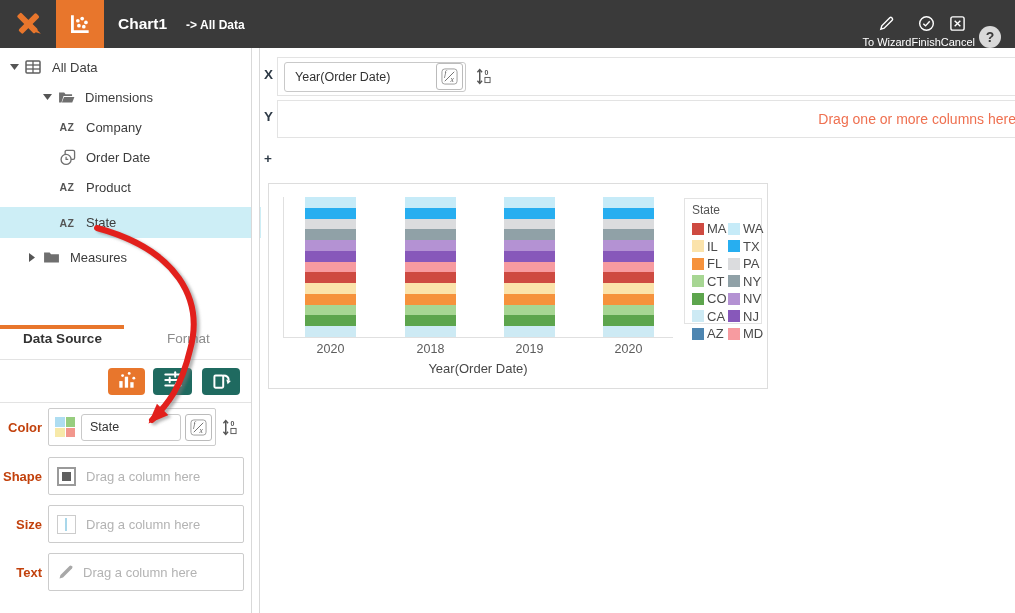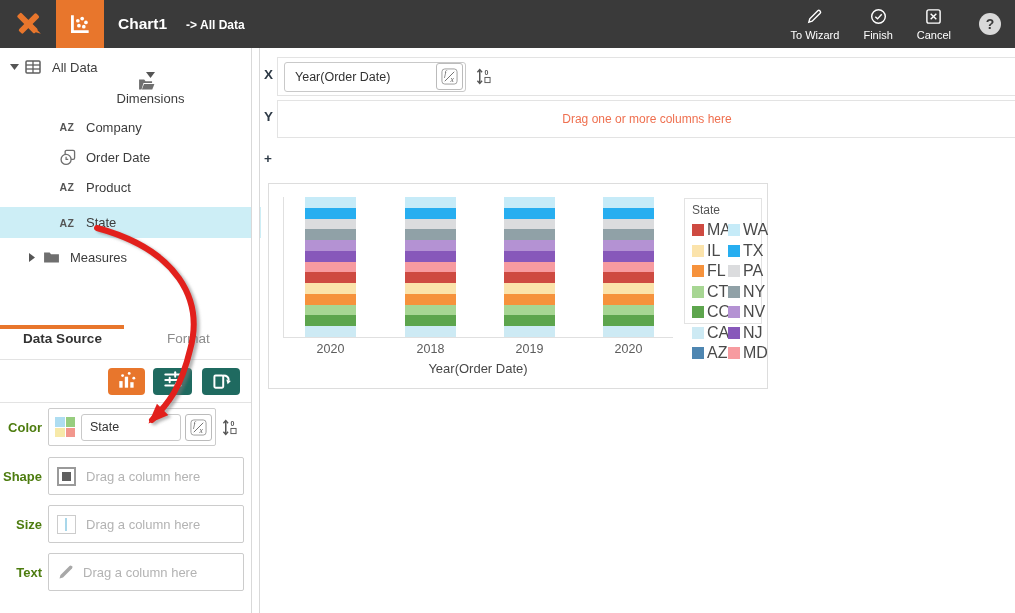--- a/index.html
+++ b/index.html
@@ -6,21 +6,21 @@
   body{width:1015px;height:613px;overflow:hidden;position:relative;background:#fff;
        font-family:"Liberation Sans",sans-serif;-webkit-font-smoothing:antialiased;}
   .abs{position:absolute;box-sizing:border-box;}
   
   .header{left:0;top:0;width:1015px;height:48px;background:#3a3a3a;display:flex;align-items:center;}
   .logo{width:56px;height:48px;display:flex;align-items:center;justify-content:center;}
   .chart-sq{width:48px;height:48px;background:#e8762c;display:flex;align-items:center;justify-content:center;}
   .titles{margin-left:14px;color:#fff;display:flex;align-items:baseline;}
   .titles .t1{font-size:15.5px;font-weight:bold;}
   .titles .t2{font-size:12px;font-weight:bold;margin-left:19px;}
-  .actions{position:absolute;right:14px;top:0;height:48px;display:flex;align-items:center;gap:24px;}
+  .actions{position:absolute;right:14px;top:0;height:48px;display:flex;align-items:flex-end;}
   .action{display:flex;flex-direction:column;align-items:center;gap:2px;color:#fff;font-size:11px;cursor:pointer;}
   .help{width:22px;height:22px;border-radius:50%;background:#d9d9d9;color:#3a3a3a;font-weight:bold;
         font-size:14px;display:flex;align-items:center;justify-content:center;margin-left:4px;cursor:pointer;}
   
   .sidebar{left:0;top:48px;width:251px;height:565px;background:#fff;}
   .splitter{left:251px;top:48px;width:9px;height:565px;background:#fff;
             border-left:1px solid #d9d9d9;border-right:1px solid #d9d9d9;}
   .tree-row{position:absolute;left:0;width:251px;height:30px;display:flex;align-items:center;
             font-size:13px;color:#3c3c3c;cursor:pointer;}
   .tree-row.sel{background:#cdeef6;}
@@ -29,21 +29,21 @@
   .az{font-weight:bold;font-size:10.5px;color:#555;letter-spacing:.5px;}
   .tab-indicator{left:0;top:277px;width:124px;height:4px;background:#e8762c;}
   .tab{position:absolute;top:283px;width:125px;text-align:center;font-size:13.5px;cursor:pointer;}
   .tab.active{font-weight:bold;color:#333;}
   .tab.inactive{color:#8c8c8c;}
   .tabs-border{left:0;top:311px;width:251px;height:1px;background:#e3e3e3;}
   .ctb{position:absolute;top:320px;height:27px;border-radius:4px;display:flex;align-items:center;
        justify-content:center;cursor:pointer;}
   .row2-border{left:0;top:354px;width:251px;height:1px;background:#e3e3e3;}
   .enc-row{position:absolute;left:0;display:flex;align-items:center;height:38px;}
-  .enc-label{width:42px;text-align:right;font-size:13px;font-weight:bold;color:#4d7c0f;margin-right:6px;}
+  .enc-label{width:42px;text-align:right;font-size:13px;font-weight:bold;color:#c2410c;margin-right:6px;}
   .enc-box{border:1px solid #ccc;border-radius:2px;height:38px;display:flex;align-items:center;background:#fff;box-sizing:border-box;}
   .enc-input{width:100px;height:27px;border:1px solid #c9c9c9;border-radius:3px;font-size:12.5px;color:#333;
              line-height:25px;padding-left:8px;box-sizing:border-box;}
   .enc-ph{flex:1;text-align:left;color:#b3b3b3;font-size:13px;}
   .fxbtn{width:25px;height:25px;border:1px solid #bbb;border-radius:3px;display:flex;align-items:center;
          justify-content:center;margin-left:4px;background:#fff;cursor:pointer;}
   .palette{width:20px;height:20px;display:grid;grid-template-columns:1fr 1fr;grid-template-rows:1fr 1fr;gap:1px;margin:0 6px;}
   .palette div{width:100%;height:100%;}
   .shape-ic{width:15px;height:15px;border:2px solid #9a9a9a;display:flex;align-items:center;justify-content:center;margin:0 10px 0 8px;}
   .shape-ic div{width:9px;height:9px;background:#5f5f5f;}
@@ -52,36 +52,36 @@
   .p-ic{margin:0 8px 0 8px;display:flex;}
   .sort-ic{margin-left:6px;cursor:pointer;display:flex;}
   
   .main{left:261px;top:48px;width:754px;height:565px;background:#fff;}
   .row-label{position:absolute;left:3px;width:12px;font-size:13.5px;font-weight:bold;color:#2e3a46;}
   .fieldbox{position:absolute;left:16px;width:738px;border:1px solid #e3e3e3;border-right:none;background:#fff;
             display:flex;align-items:center;}
   .chip{height:28px;border:1px solid #c9c9c9;border-radius:3px;display:flex;align-items:center;margin-left:6px;
         width:180px;background:#fff;}
   .chip .chip-txt{flex:1;padding-left:10px;font-size:12.5px;color:#333;}
-  .y-hint{flex:1;text-align:center;font-size:12px;color:#ef7050;}
+  .y-hint{flex:1;text-align:right;font-size:14px;color:#ef7050;}
   .b-hint{flex:1;text-align:center;font-size:13px;color:#b0b0b3;}
   .chartbox{position:absolute;left:7px;top:135px;width:498px;height:204px;border:1px solid #ddd;background:#fff;}
   .axis-y{position:absolute;left:14px;top:13px;width:1px;height:140px;background:#e0e0e0;}
   .axis-x{position:absolute;left:14px;top:153px;width:390px;height:1px;background:#e0e0e0;}
   .bar{position:absolute;top:13px;width:51px;height:140px;display:flex;flex-direction:column;}
   .bar div{flex:1;}
   .tick{position:absolute;top:158px;width:51px;text-align:center;font-size:12.5px;color:#5c5c5c;}
   .xlabel{position:absolute;left:14px;top:177px;width:390px;text-align:center;font-size:13px;color:#474747;}
   .legend{position:absolute;left:415px;top:14px;width:78px;height:126px;border:1px solid #e3e3e3;
           padding:4px 0 0 7px;box-sizing:border-box;}
   .lg-title{font-size:12px;color:#555;margin-bottom:4px;}
   .lg-grid{display:grid;grid-template-columns:36px 36px;row-gap:2.5px;}
   .lg-cell{display:flex;align-items:center;}
   .lg-sw{width:12px;height:12px;margin-right:3px;flex:none;}
-  .lg-lb{font-size:16px;color:#4a4a4a;}
+  .lg-lb{font-size:13px;color:#4a4a4a;}
   .arrow-overlay{position:absolute;left:0;top:0;z-index:50;pointer-events:none;
                  filter:drop-shadow(3px 2px 1.5px rgba(120,120,120,.55));}
 </style>
 </head>
 <body>
 
 <div class="abs header">
   <div class="logo">
     <svg viewBox="0 0 28 28" width="30" height="30">
       <g fill="#e8762c">
@@ -149,21 +149,21 @@
         <span class="t-ic">
           <svg viewBox="0 0 16 14" width="16" height="14">
             <rect x="1" y="1" width="14" height="12" rx="1" fill="none" stroke="#5f5f5f" stroke-width="1.5"></rect>
             <line x1="1" y1="5" x2="15" y2="5" stroke="#5f5f5f" stroke-width="1.3"></line>
             <line x1="8" y1="1" x2="8" y2="13" stroke="#5f5f5f" stroke-width="1.3"></line>
             <line x1="1" y1="9" x2="15" y2="9" stroke="#5f5f5f" stroke-width="1.3"></line>
           </svg>
         </span>
         <span>All Data</span>
       </div>
-      <div class="tree-row" style="top: 24px; padding-left: 25px; flex-direction: column;">
+      <div class="tree-row" style="top: 34px; padding-left: 39px;">
         <span class="caret">
           <svg width="9" height="6">
             <path d="M0 0 L9 0 L4.5 6 z" fill="#555"></path>
           </svg>
         </span>
         <span class="t-ic">
           <svg viewBox="0 0 18 14" width="17" height="13">
             <path d="M1 1.5 h5.5 l1.5 2 H15 v2 H5.8 L3.6 12.5 H1 z" fill="#6f6f6f"></path>
             <path d="M6.3 6.5 H17.5 L15.2 12.5 H4 z" fill="#6f6f6f"></path>
           </svg>

